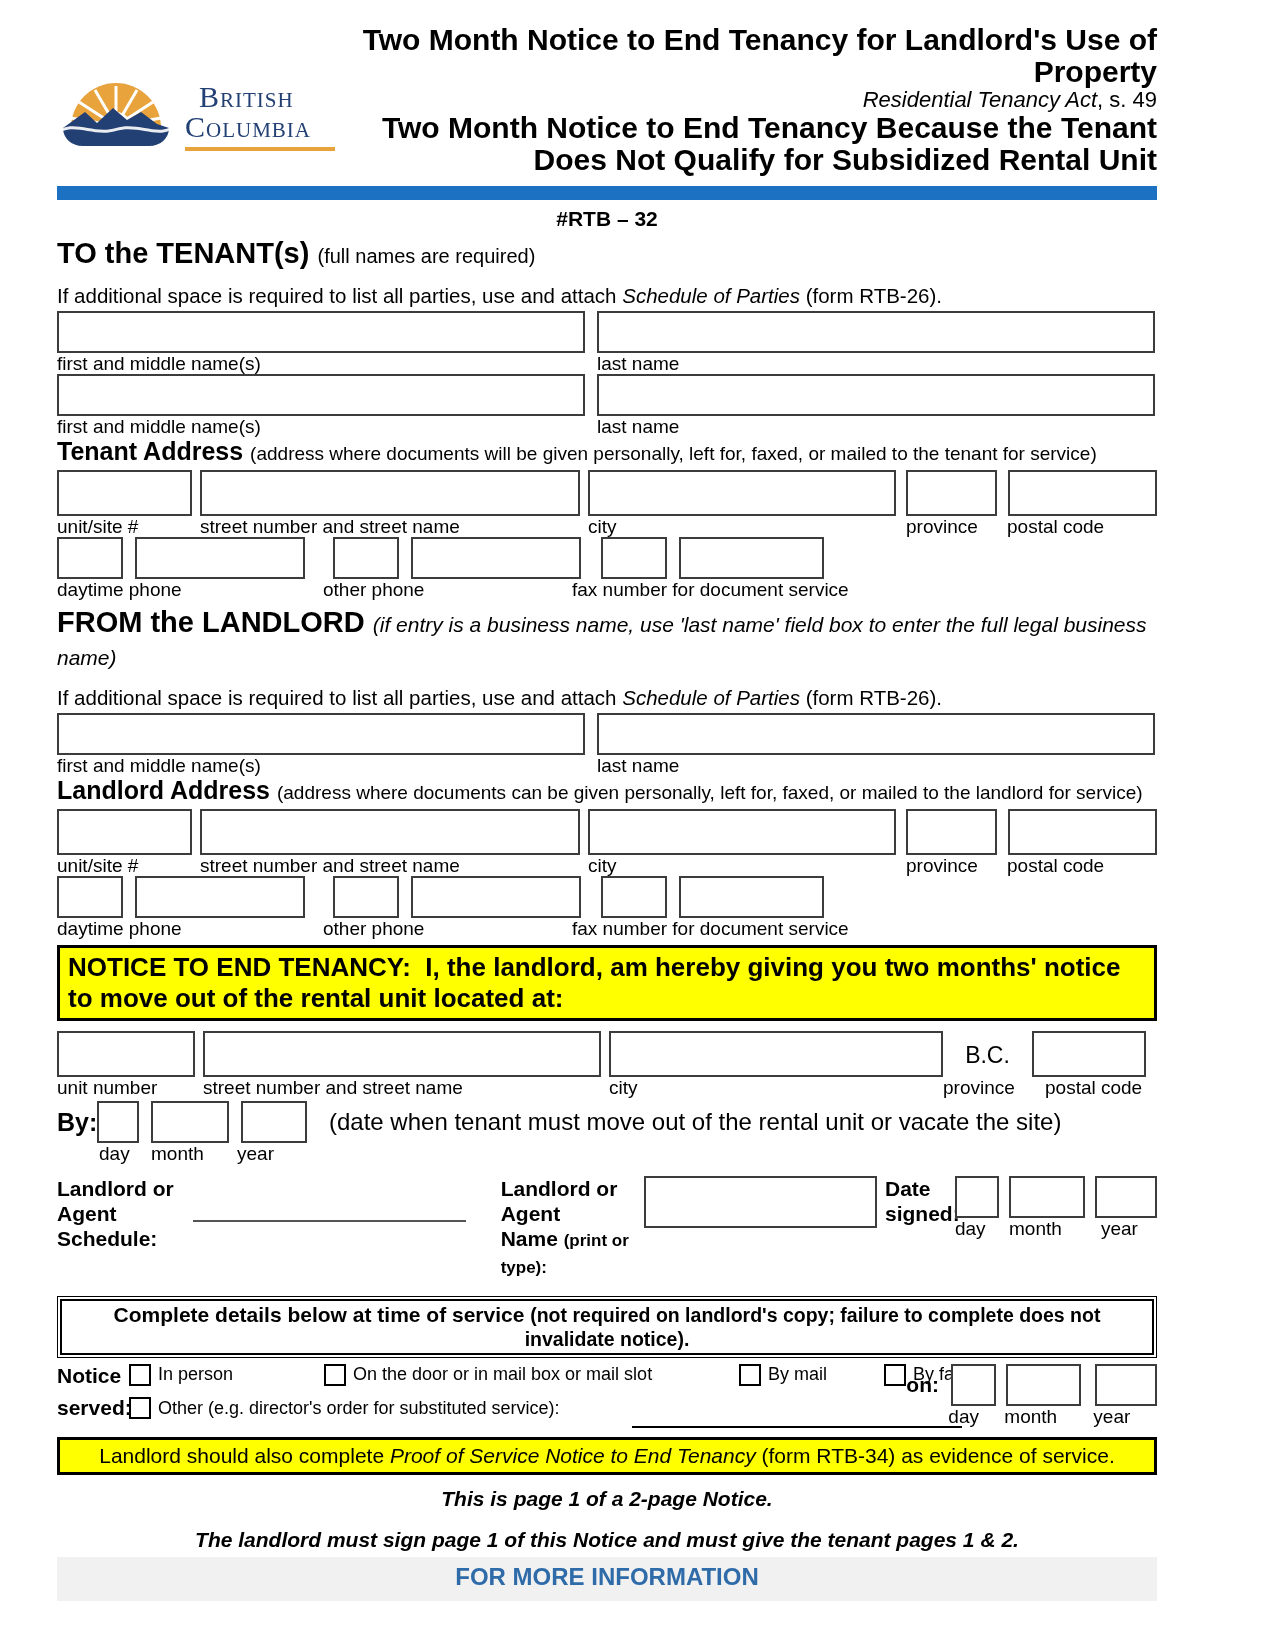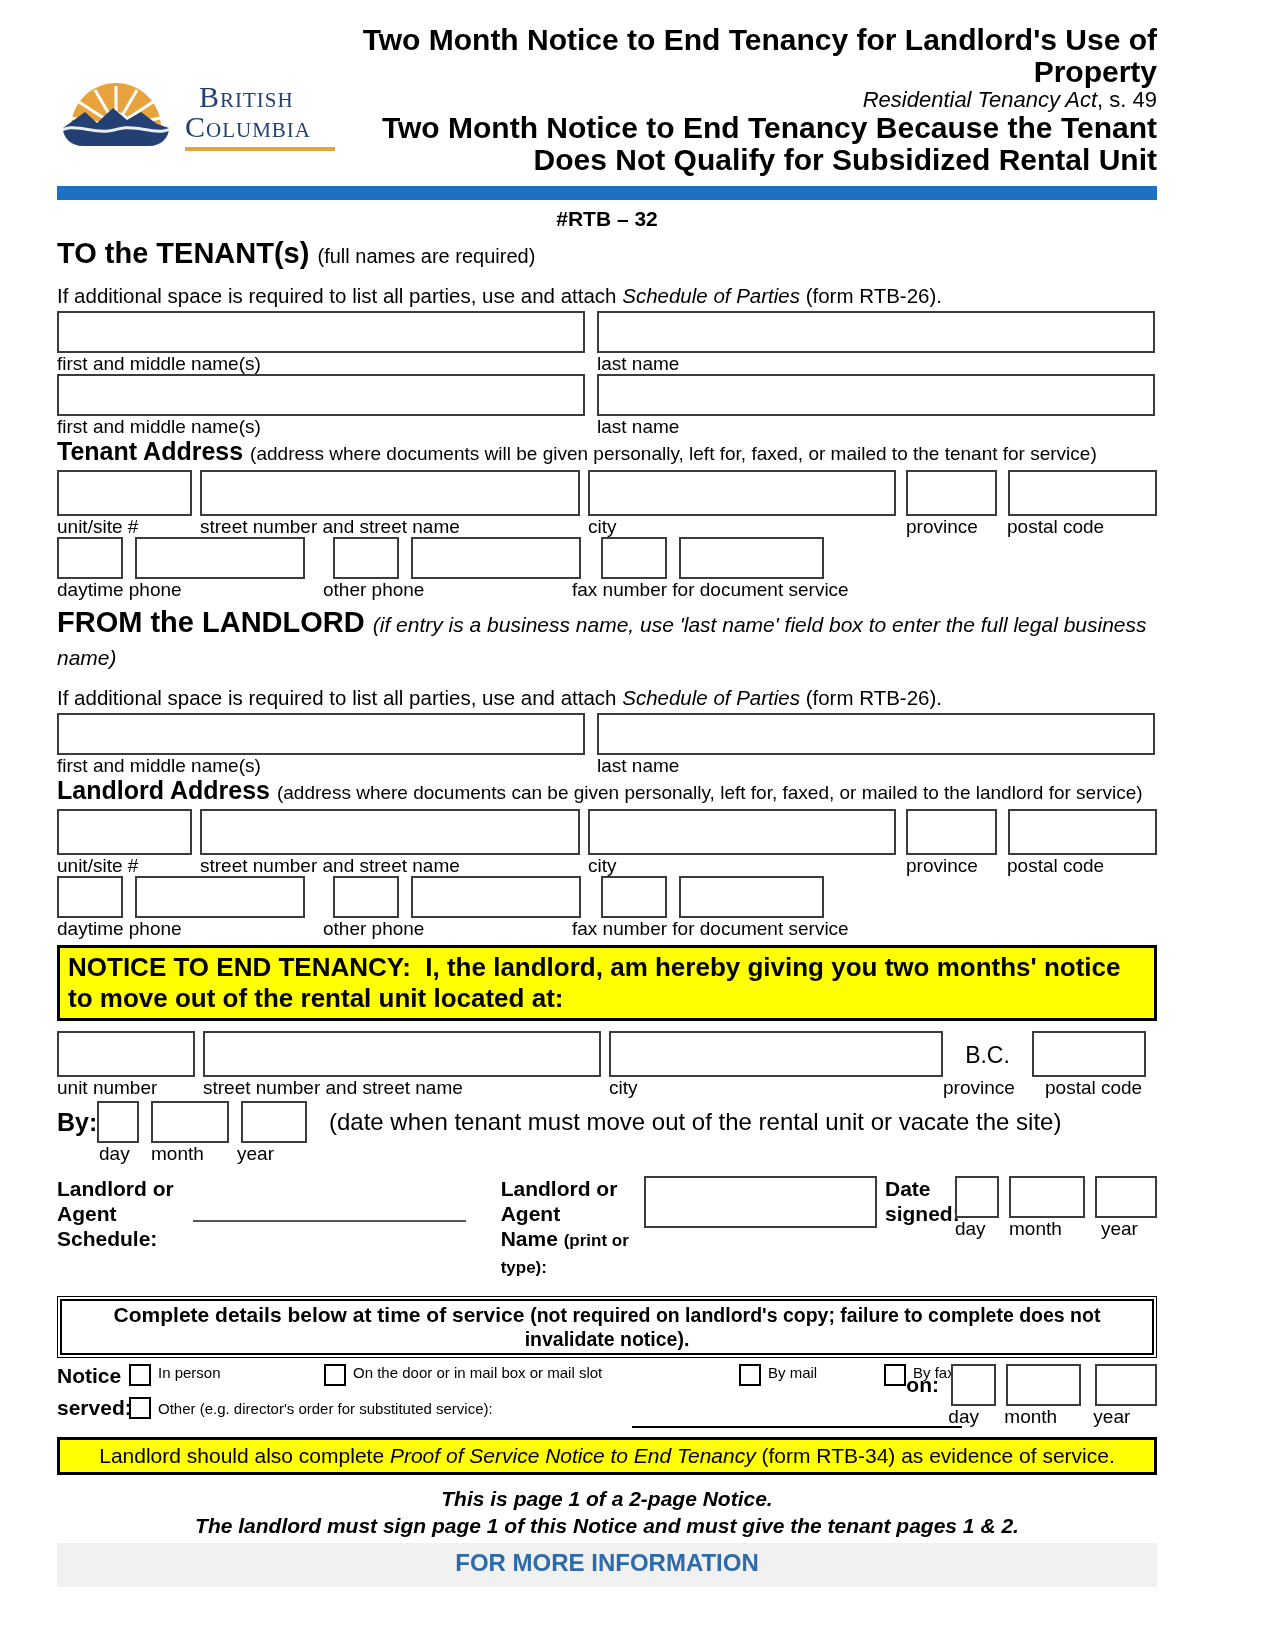--- a/index.html
+++ b/index.html
@@ -52,21 +52,21 @@
   .i{font-style:italic;}
   
   .sig-lbl{font-size:21px;font-weight:bold;line-height:25px;}
   .sig-note{font-size:17px;font-weight:bold;}
   .sigline{border-bottom:2px solid #555;height:46px;}
   
   .svc-box{border:1px solid #000;margin-top:16px;padding:2px;}
   .svc-box-inner{border:2px solid #000;text-align:center;font-size:21px;font-weight:bold;padding:2px 4px;}
   .svc-box-inner .note{font-size:19.5px;}
   .cb{width:22px;height:22px;border:2px solid #000;background:#fff;flex:0 0 auto;}
-  .opt-lbl{font-size:15px;margin-left:7px;}
+  .opt-lbl{font-size:18px;margin-left:7px;}
   .dmy-lbls{display:flex;font-size:19px;}
   
   .pgnote{font-size:21px;font-weight:bold;font-style:italic;text-align:center;}
   .info-panel{background:var(--panel-gray);text-align:center;margin-top:5px;padding:6px 0 10px 0;}
   .info-h{color:var(--info-blue);font-size:24px;font-weight:bold;}
 </style>
 </head>
 <body>
 
 <div class="page">
@@ -296,21 +296,21 @@
         <span style="width:56px;">day</span>
         <span style="width:89px;">month</span>
         <span>year</span>
       </div>
     </div>
   </div>
 
   <div class="banner banner3"><span>Landlord should also complete </span><span class="i">Proof of Service Notice to End Tenancy</span><span> (form RTB-34) as evidence of service.</span></div>
 
   <div class="pgnote" style="margin-top:12px;">This is page 1 of a 2-page Notice.</div>
-  <div class="pgnote" style="margin-top:3px;">The landlord must sign page 1 of this Notice and must give the tenant pages 1 &amp; 2.</div>
+  <div class="pgnote" style="margin-top:17px;">The landlord must sign page 1 of this Notice and must give the tenant pages 1 &amp; 2.</div>
 
   <div class="info-panel">
     <div class="info-h">FOR MORE INFORMATION</div>
 
   </div>
 
 </div>
 </div>
 
 </body></html>

